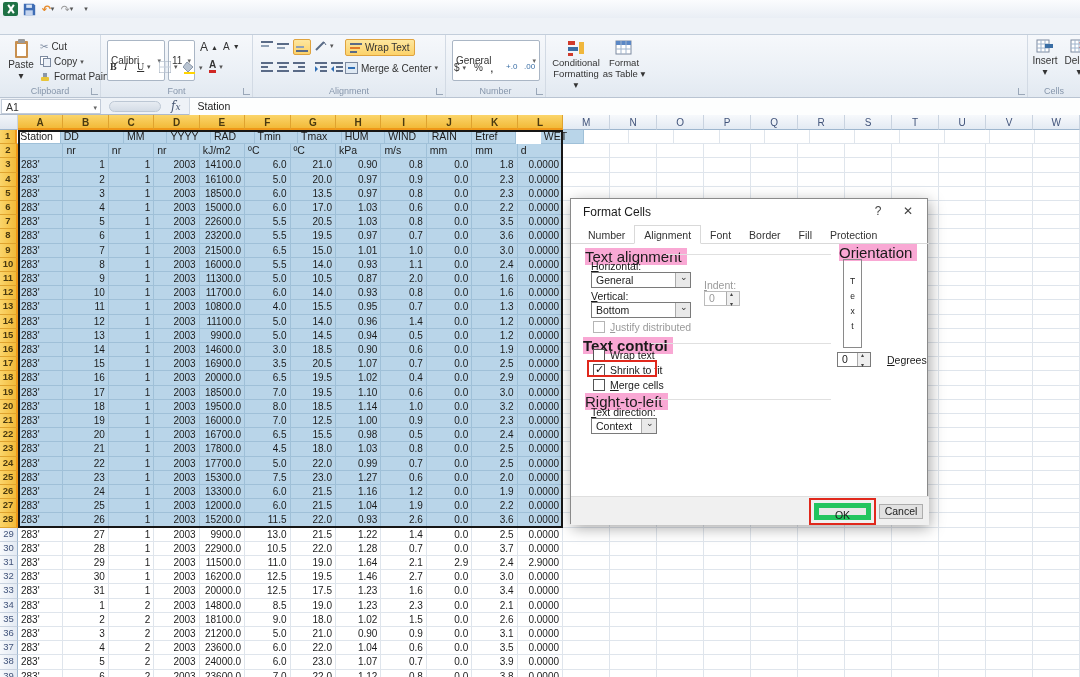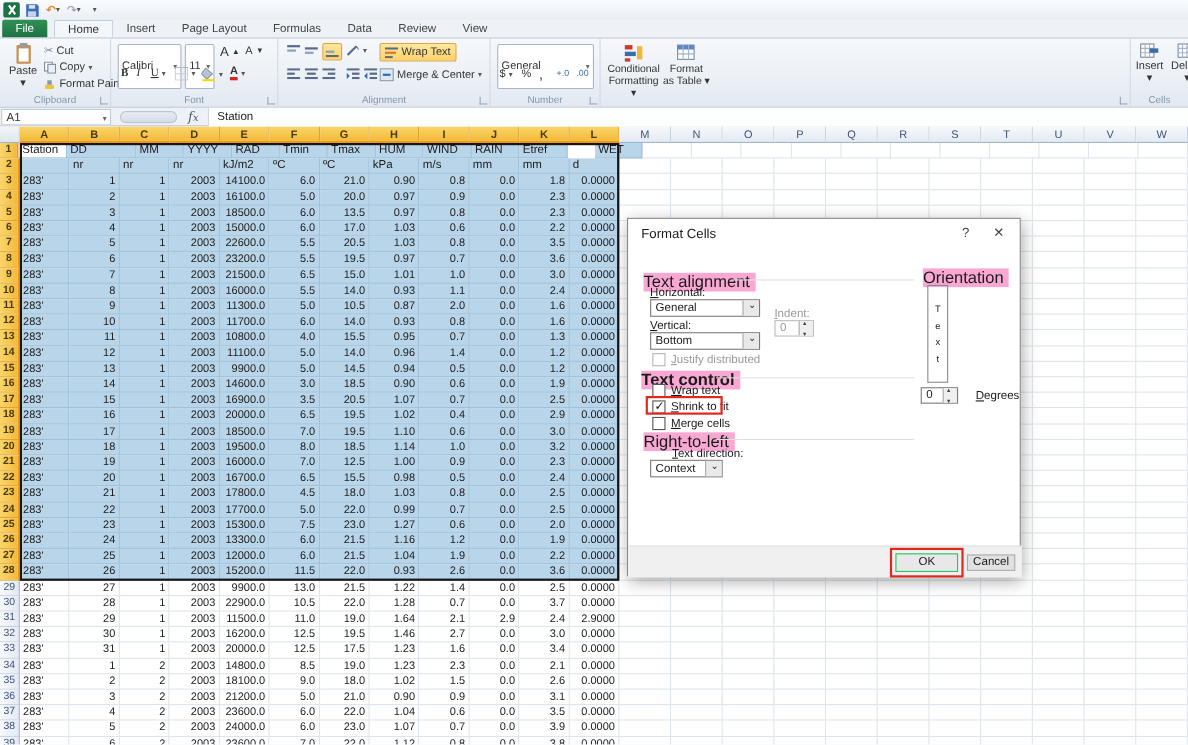--- a/index.html
+++ b/index.html
@@ -89,21 +89,21 @@
   .spin .arr:before { content:"▴"; position:absolute; top:-2px; left:3px; font-size:6px; color:#444; }
   .spin .arr:after { content:"▾"; position:absolute; bottom:-2px; left:3px; font-size:6px; color:#444; }
   .cb-row { position:absolute; display:flex; align-items:center; gap:5px; }
   .cb { width:12px; height:12px; border:1px solid #555; background:#fff; position:relative; flex:none; }
   .cb.dis { border-color:#b5b5b5; }
   .cb.checked:after { content:"✓"; position:absolute; left:1px; top:-2px; font-size:11px; color:#111; }
   .cb-label { font-size:10.5px; }
   .annot { position:absolute; border:2px solid #e0281c; pointer-events:none; }
   #dlg-footer { position:absolute; left:0; top:297px; width:358px; height:29px; background:#f0f0f0; border-top:1px solid #dfdfdf; }
   .dbtn { position:absolute; font-size:10.5px; text-align:center; background:#e1e1e1; border:1px solid #adadad; }
-  .dbtn.ok { background:#e8e8e8; border:1px solid #22c55e; }
+  .dbtn.ok { background:#e8e8e8; border:5px solid #22c55e; }
   
   #orient-vbox { position:absolute; left:272px; top:60px; width:19px; height:89px; border:1px solid #8a8a8a;
     display:flex; flex-direction:column; align-items:center; justify-content:space-around; font-size:8.5px; padding:14px 0; color:#222; }
   #orient-abox { position:absolute; left:295px; top:60px; width:47px; height:89px; border:1px solid #8a8a8a; }
   .odot { position:absolute; border-radius:50%; background:#1a1a1a; }
   .odot.red { background:#b00000; }
   .odot.sm { background:#555; }
   #otext { position:absolute; left:4px; top:39px; font-size:9px; color:#222; }
   #oline { position:absolute; left:25px; top:44px; width:13px; height:1px; background:#333; }
 </style>
@@ -123,21 +123,20 @@
             <rect x="4" y="2" width="7" height="4" fill="#d8e4f5"></rect>
             <rect x="3" y="9" width="9" height="6" fill="#c4d4ee"></rect>
           </svg>
       </span>
       <span class="qat-ic undo-g">↶<span class="qat-dd">▾</span></span>
       <span class="qat-ic redo-g">↷<span class="qat-dd">▾</span></span>
       <span class="qat-ic qat-dd">▾</span>
     </div>
   </div>
 
-  <div id="ribbon-tabs"><span class="rtab file">File</span><span class="rtab active">Home</span><span class="rtab">Insert</span><span class="rtab">Page Layout</span><span class="rtab">Formulas</span><span class="rtab">Data</span><span class="rtab">Review</span><span class="rtab">View</span></div>
 
   <div id="ribbon">
 
     <div class="rgroup" style="left:0;width:101px;">
       <div class="bigbtn" style="left:6px;top:4px;width:30px;">
         <svg width="17" height="20" viewBox="0 0 17 20">
             <rect x="2" y="2" width="13" height="17" rx="1" fill="#c89050"></rect>
             <rect x="5" y="0" width="7" height="4" rx="1" fill="#9a9a9a"></rect>
             <rect x="4" y="5" width="9" height="12" fill="#fff"></rect>
           </svg>
@@ -1409,20 +1408,21 @@
           <div class="cell" style="width: 47px;"></div>
         </div>
       </div>
     <div id="sel-border" style="left: 18px; top: 15px; width: 545.16px; height: 397.6px;"></div>
   </div>
 
   <div id="dlg">
     <div id="dlg-title">Format Cells</div>
     <div class="dlg-win" style="right:40px;">?</div>
     <div class="dlg-win" style="right:10px;">✕</div>
+    <div id="dlg-tabs"><span class="dtab">Number</span><span class="dtab active">Alignment</span><span class="dtab">Font</span><span class="dtab">Border</span><span class="dtab">Fill</span><span class="dtab">Protection</span></div>
 
     <span class="sect" style="left:14px;top:49px;">Text alignment</span>
     <div class="sect-line" style="left:95px;top:55px;width:165px;"></div>
 
     <div class="dlabel" id="lbl-horizontal" style="left:20px;top:61px;"><u>H</u>orizontal:</div>
     <div class="dcombo" style="left:20px;top:73px;width:100px;"><span>General</span><span class="chev"></span></div>
     <div class="dlabel gray" id="lbl-indent" style="left:133px;top:80px;"><u>I</u>ndent:</div>
     <div class="spin dis" style="left:133px;top:92px;width:36px;"><span>0</span><span class="arr"></span></div>
     <div class="dlabel" id="lbl-vertical" style="left:20px;top:91px;"><u>V</u>ertical:</div>
     <div class="dcombo" style="left:20px;top:103px;width:100px;"><span>Bottom</span><span class="chev"></span></div>
@@ -1442,21 +1442,21 @@
         <span class="cb-label" id="lbl-shrink"><u>S</u>hrink to fit</span>
       </div>
     <div class="annot" style="left:16px;top:161px;width:70px;height:17px;"></div>
     <div class="cb-row" style="left:22px;top:180px;">
       <span class="cb" id="cb-merge"></span>
         <span class="cb-label" id="lbl-merge"><u>M</u>erge cells</span>
       </div>
 
     <span class="sect" style="left:14px;top:194px;">Right-to-left</span>
     <div class="sect-line" style="left:80px;top:200px;width:180px;"></div>
-    <div class="dlabel" id="lbl-direction" style="left:20px;top:207px;margin-left:20px;"><u>T</u>ext direction:</div>
+    <div class="dlabel" id="lbl-direction" style="left:20px;top:207px;"><u>T</u>ext direction:</div>
     <div class="dcombo" style="left:20px;top:219px;width:66px;"><span>Context</span><span class="chev"></span></div>
 
     <span class="sect" style="left:268px;top:45px;">Orientation</span>
     <div id="orient-vbox">
         <span>T</span>
         <span>e</span>
         <span>x</span>
         <span>t</span>
       </div>
     <div class="spin" style="left:266px;top:153px;width:34px;"><span>0</span><span class="arr"></span></div>

